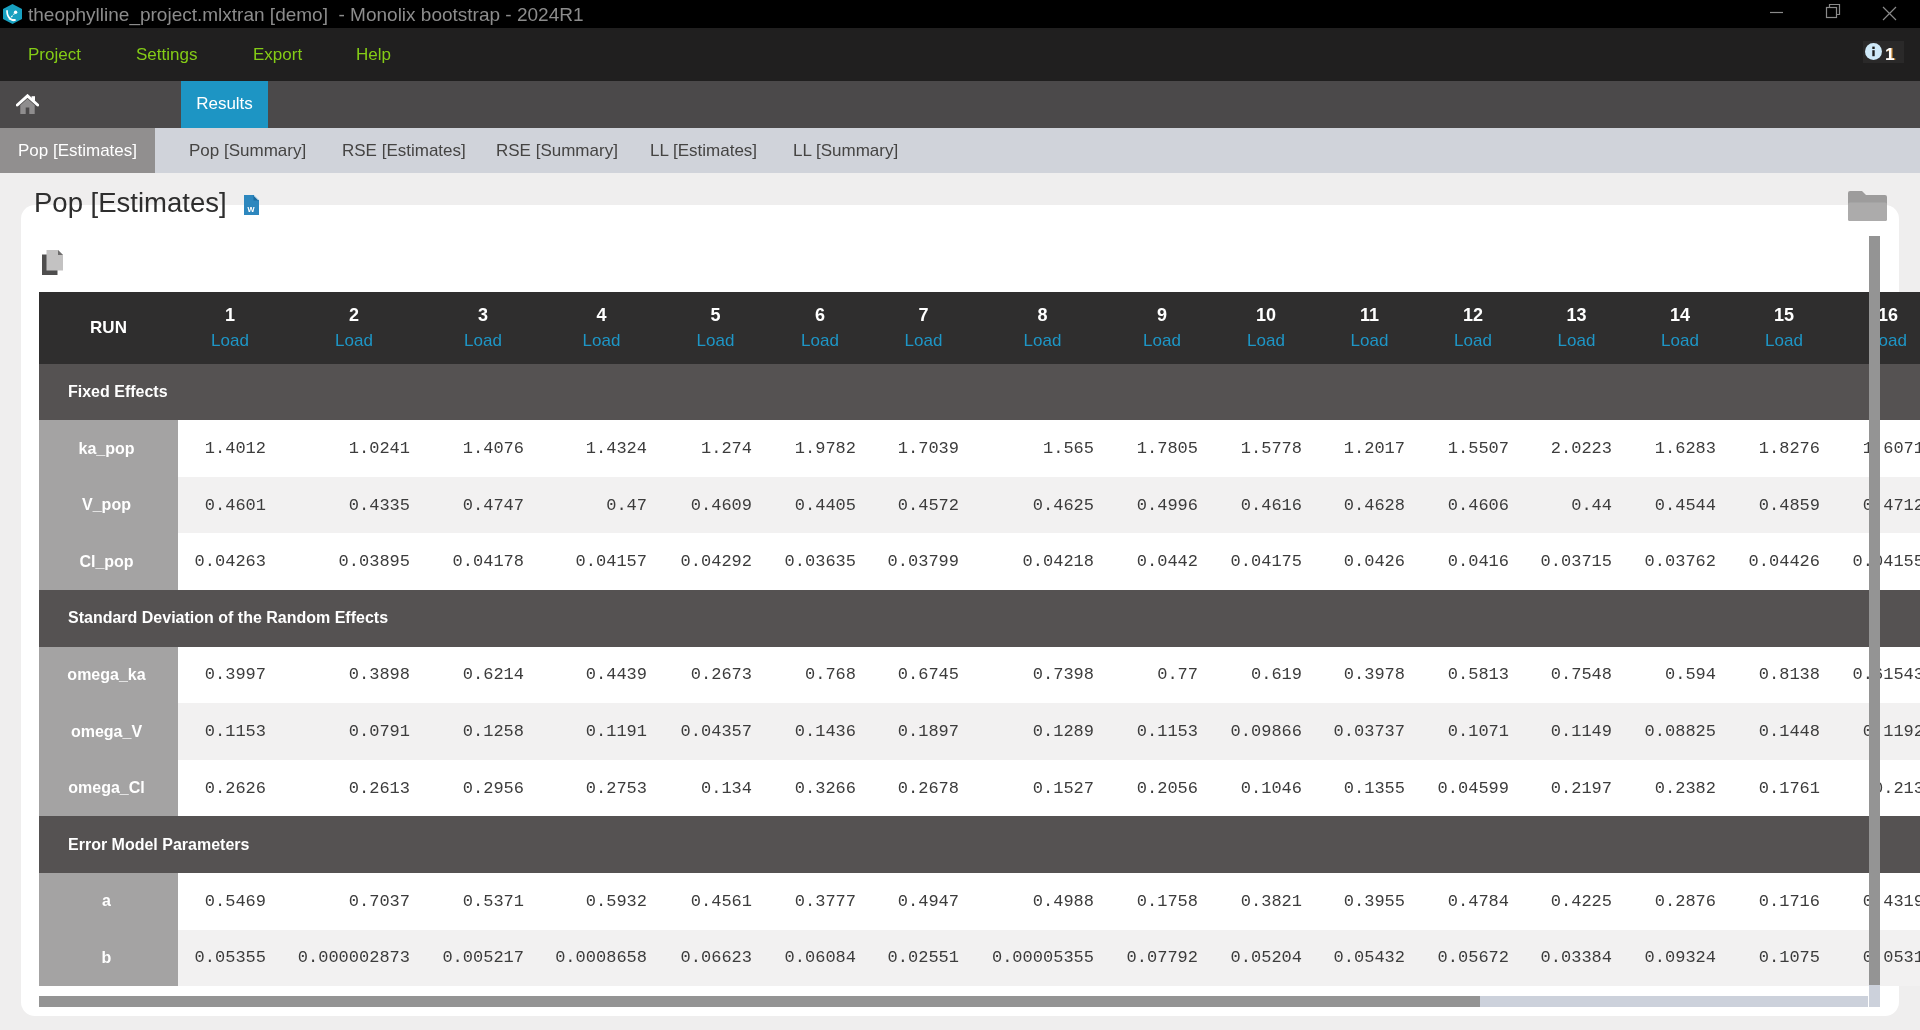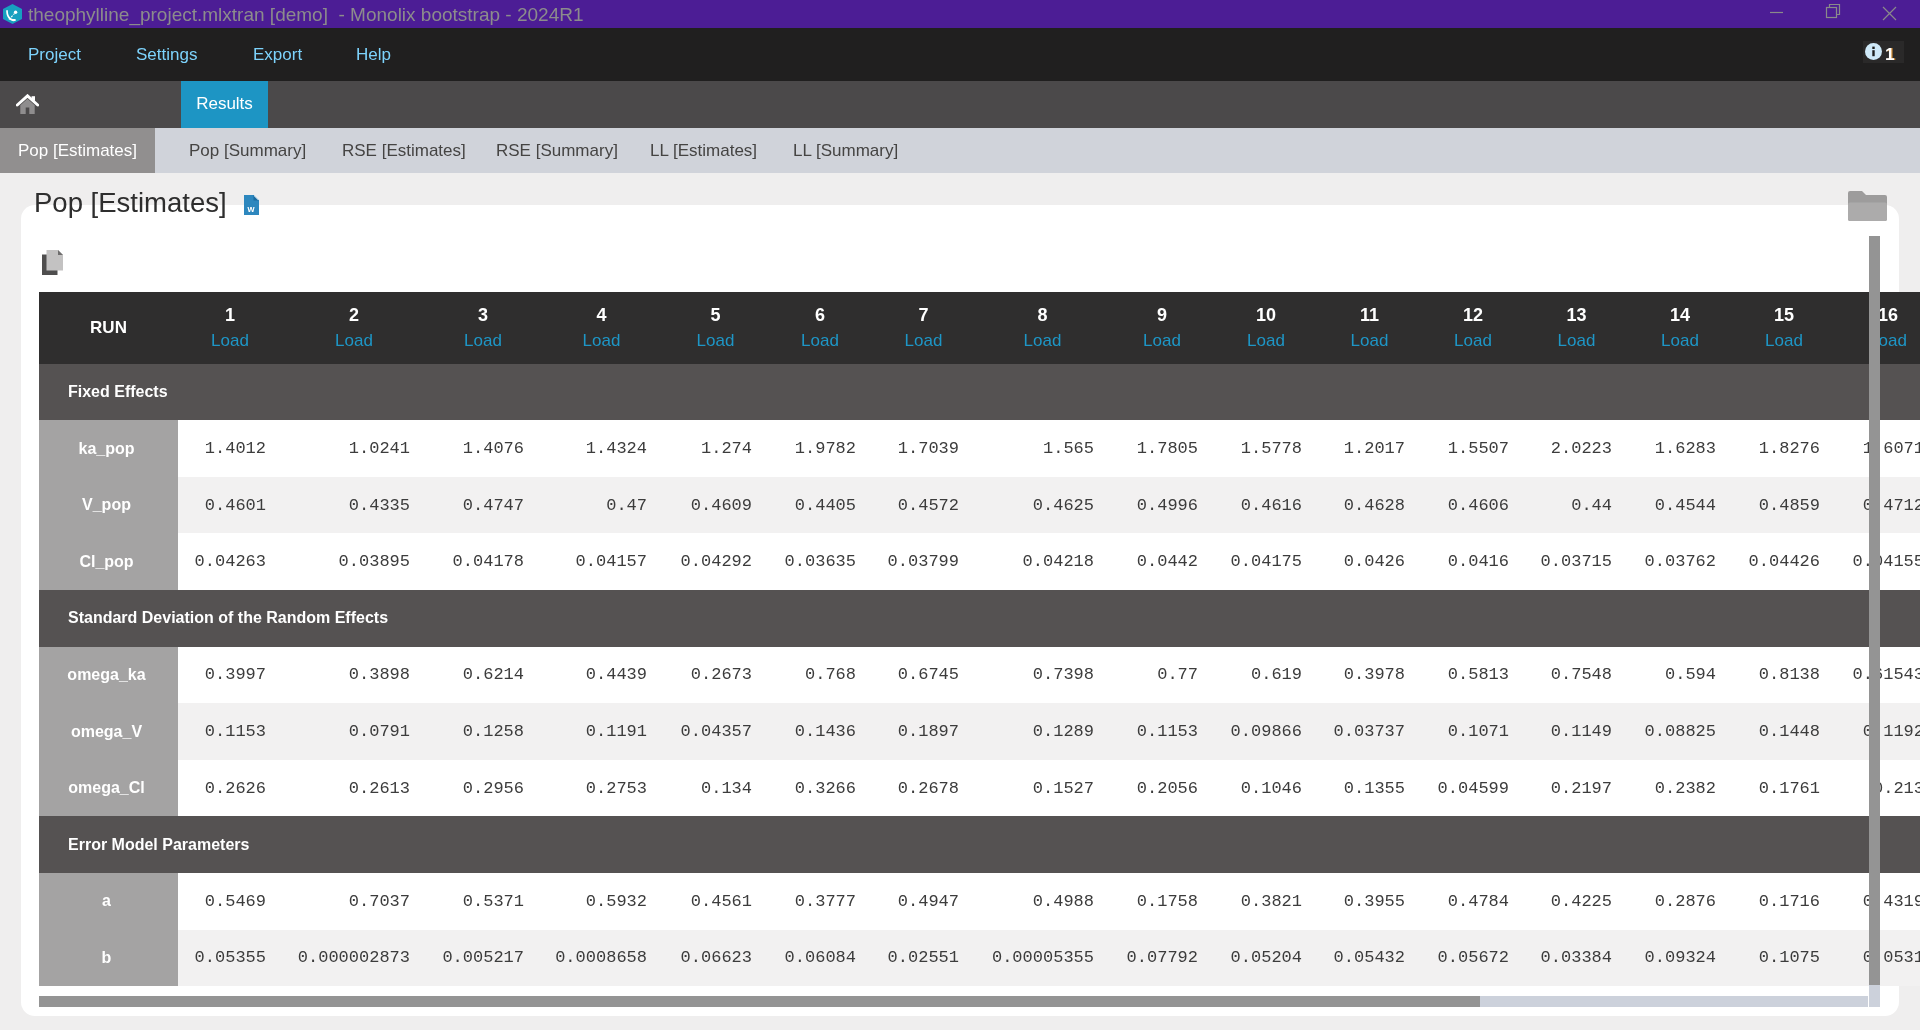--- a/index.html
+++ b/index.html
@@ -1,22 +1,22 @@
 <!DOCTYPE html>
 <html><head><meta charset="utf-8"><title>Monolix</title><style>
 * { margin:0; padding:0; box-sizing:border-box; }
 html,body { width:1920px; height:1030px; overflow:hidden; background:#efeeee;
   font-family:"Liberation Sans", sans-serif; }
 .abs { position:absolute; }
 
-.titlebar { position:absolute; left:0; top:0; width:1920px; height:28px; background:#4c1d95; }
+.titlebar { position:absolute; left:0; top:0; width:1920px; height:28px; background:#000000; }
 .titletext { position:absolute; left:28px; top:0; line-height:29px; font-size:19px; color:#8c8c8c; }
 
 .menubar { position:absolute; left:0; top:28px; width:1920px; height:53px; background:#201f1f; }
-.menubar span { position:absolute; top:0; line-height:53px; font-size:17px; color:#7dd3fc; }
+.menubar span { position:absolute; top:0; line-height:53px; font-size:17px; color:#84cc16; }
 
 .tabbar { position:absolute; left:0; top:81px; width:1920px; height:46.5px; background:#4b494a; }
 .tabbar .txt { position:absolute; top:0; line-height:46.5px; font-size:17px; color:#fff;margin-top:39px; }
 .restab { position:absolute; left:181px; top:0; width:87px; height:46.5px; background:#1d95c4; }
 .restab span { display:block; text-align:center; line-height:46.5px; font-size:17px; color:#fff; }
 
 .subtabbar { position:absolute; left:0; top:127.5px; width:1920px; height:45px; background:#d0d3da; }
 .subtabbar .txt { position:absolute; top:0; line-height:45px; font-size:17px; color:#454443;margin-left:14px; }
 .activesub { position:absolute; left:0; top:0; width:155px; height:45px; background:#918f8f; }
 .activesub span { display:block; text-align:center; line-height:45px; font-size:17px; color:#fff; }

